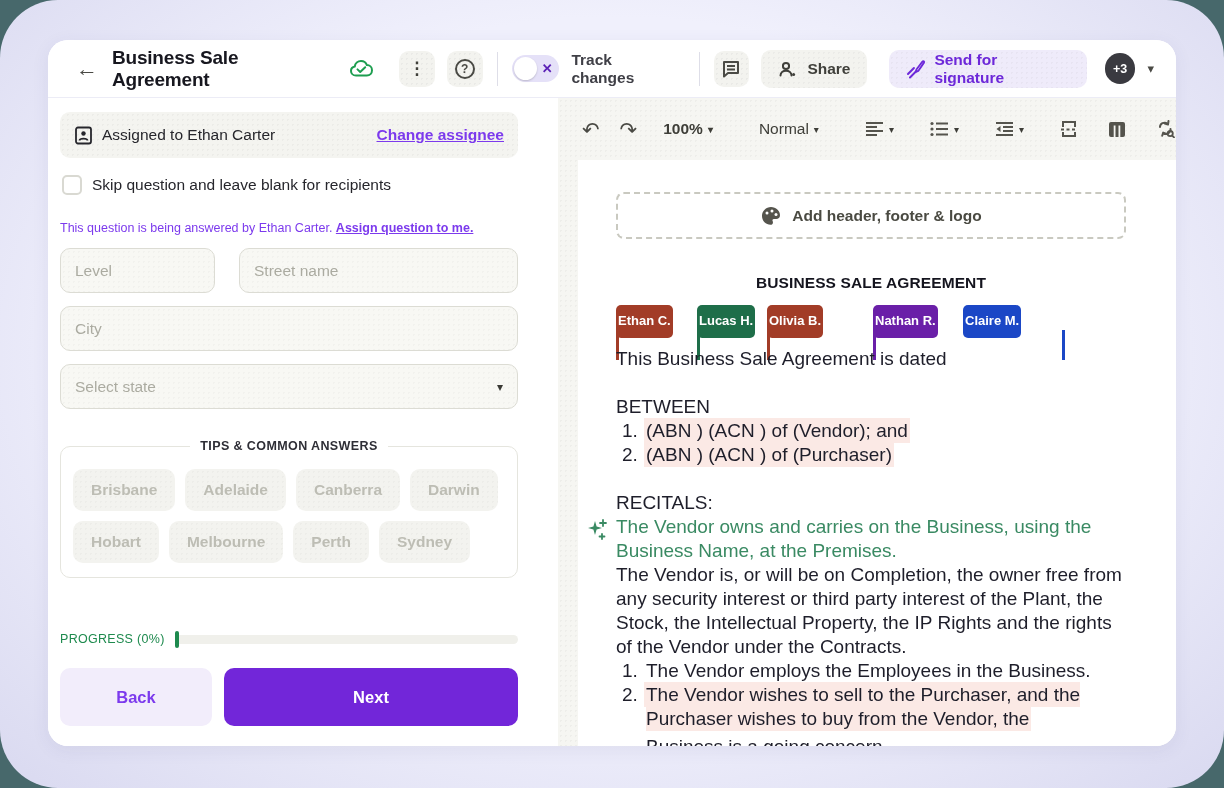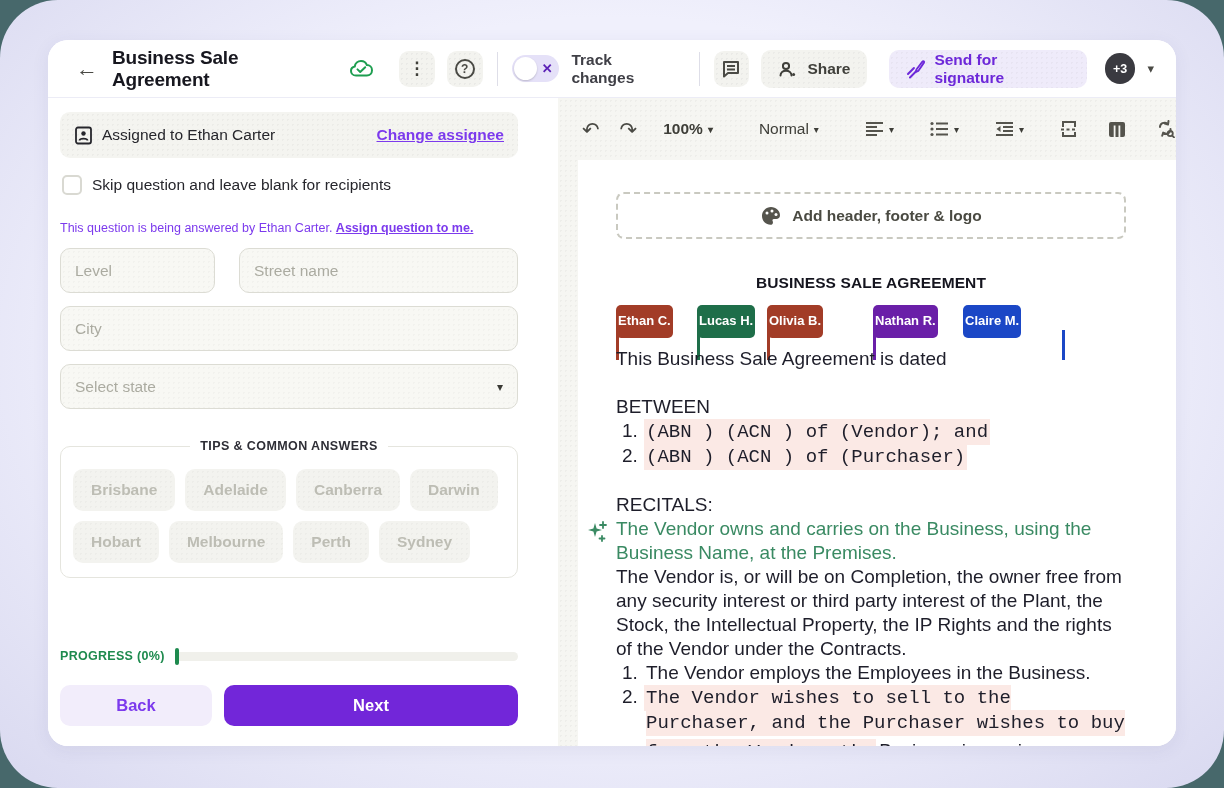--- a/index.html
+++ b/index.html
@@ -107,26 +107,26 @@
     margin-top:30px; border:1px solid #E5E5DE; border-radius:10px; padding:12px 12px 14px;
   }
   .tips legend { margin:0 auto; padding:0 10px; font-size:12.5px; font-weight:bold; color:#2E2E36; letter-spacing:0.4px; }
   .tips-wrap { display:flex; flex-wrap:wrap; gap:10px; padding-top:4px; }
   .tip-pill {
     background-color:#F3F3EF; color:#BDBDB4; font-weight:bold; font-size:15.5px;
     padding:12px 18px; border-radius:10px; cursor:pointer;
     background-image:radial-gradient(rgba(0,0,0,0.025) 1px, transparent 1px); background-size:5px 5px;
   }
   .progress-row { margin-top:auto; display:flex; align-items:center; }
-  .progress-label { font-size:12.5px; font-weight:bold; color:#1E8A4E; letter-spacing:0.3px; white-space:nowrap; }
+  .progress-label { font-size:12.5px; font-weight:normal; color:#1E8A4E; letter-spacing:0.3px; white-space:nowrap; }
   .progress-track { flex:1; height:9px; background:#F0F0EB; border-radius:5px; margin-left:10px; position:relative; }
   .progress-tick { position:absolute; left:0; top:-4px; width:4px; height:17px; background:#1E8A4E; border-radius:2px; }
   .btn-row { display:flex; gap:12px; margin-top:22px; }
   .btn {
-    height:41px; border-radius:10px; border:none; font-size:16.5px; font-weight:bold; cursor:pointer;
+    height:58px; border-radius:10px; border:none; font-size:16.5px; font-weight:bold; cursor:pointer;
     font-family:"Liberation Sans", sans-serif;
   }
   .btn-back { flex:0 0 152px; background:#F2EDFB; color:#7C3AED; }
   .btn-next { flex:1; background:#7226D9; color:#fff; }
   
   .rpanel {
     flex:1; background-color:#F6F6F2; display:flex; flex-direction:column; min-width:0;
     background-image:radial-gradient(rgba(0,0,0,0.03) 1px, transparent 1px); background-size:5px 5px;
   }
   .toolbar { height:62px; flex:0 0 62px; display:flex; align-items:center; padding:0 24px; gap:20px; color:#55554E; }
@@ -159,21 +159,21 @@
   .collab-row > span:nth-of-type(3) { left:151px; }
   .collab-row > span:nth-of-type(4) { left:257px; }
   .collab-row > span:nth-of-type(5) { left:347px; }
   .collab-row > span:nth-of-type(5) .caret { left:99px; }
   .between-head { margin-top:24px; }
   ol.doc-list { list-style:none; counter-reset:li; margin-top:0; }
   ol.doc-list li { counter-increment:li; padding-left:30px; position:relative; }
   ol.doc-list li::before {
     content: counter(li) "."; position:absolute; left:6px; top:0;
   }
-  .hl { background:#FBE9E5; box-shadow:0 0 0 2px #FBE9E5;font-family:Liberation Mono, monospace; }
+  .hl { background:#FBE9E5; box-shadow:0 0 0 2px #FBE9E5; }
   .recitals-head { margin-top:24px; }
   .ai-para { color:#3A8A63; position:relative; }
   .sparkle { position:absolute; left:-29px; top:3px; }
   .last-item-gap { margin-top:4px; display:inline-block; }
 </style>
 </head>
 <body>
 
 <div class="outer-bg"></div>
 

